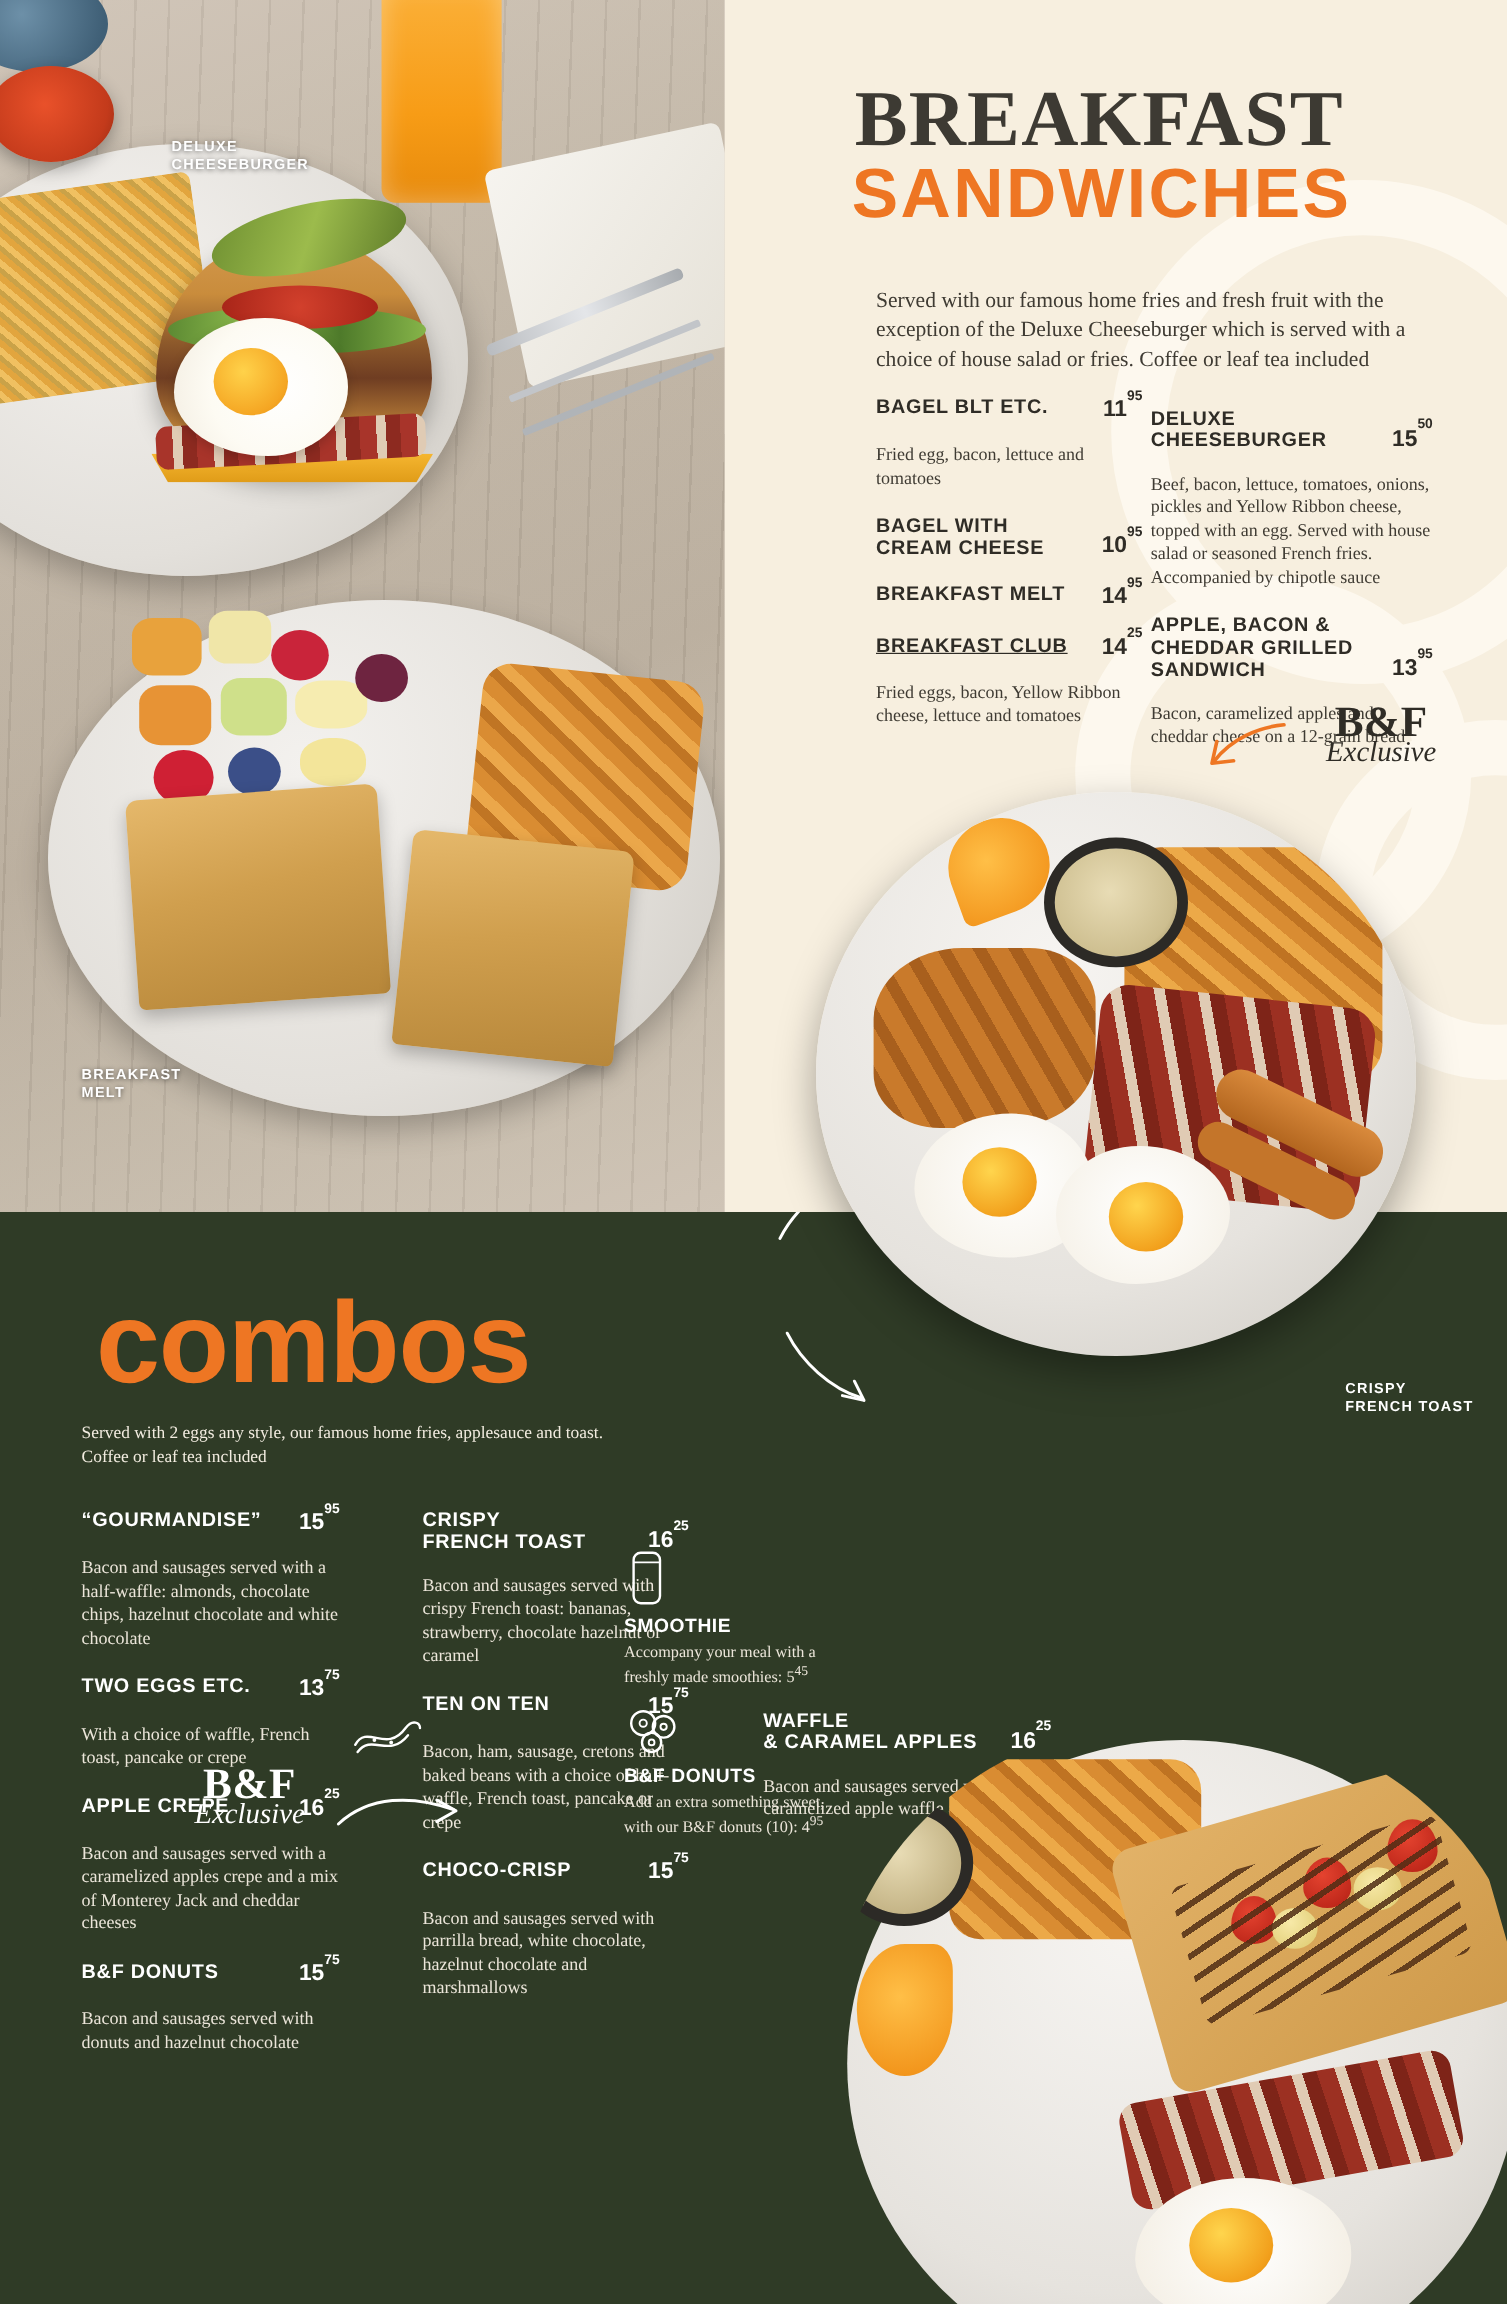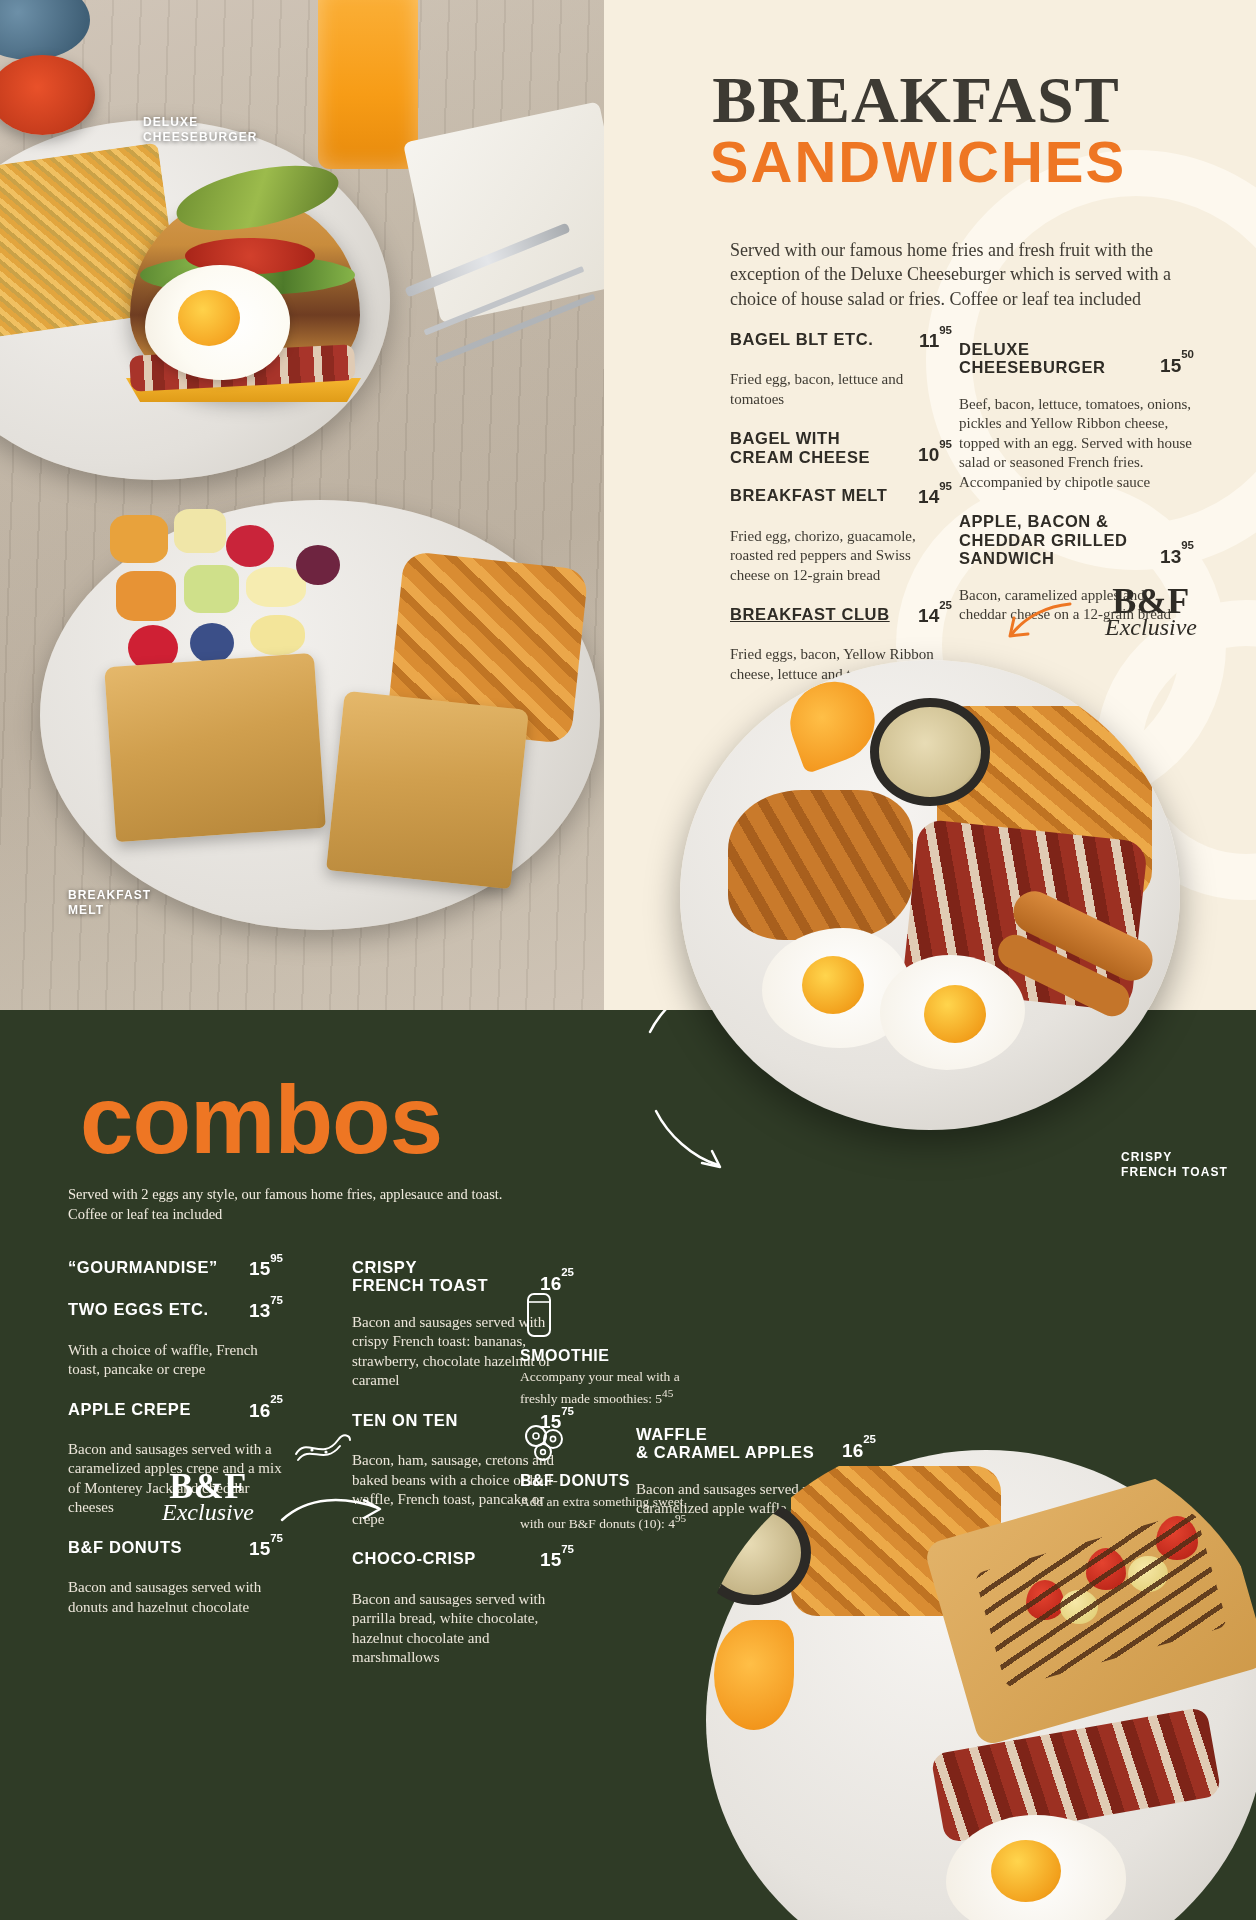--- a/index.html
+++ b/index.html
@@ -505,21 +505,20 @@
           <div class="price"><span>10</span><sup>95</sup></div>
         </div>
         <div class="item-desc"></div>
       </div>
 
       <div class="item">
         <div class="item-head">
           <div class="item-name" style="white-space:pre-line;">BREAKFAST MELT</div>
           <div class="price"><span>14</span><sup>95</sup></div>
         </div>
-        <div class="item-desc">Fried egg, chorizo, guacamole, roasted red peppers and Swiss cheese on 12-grain bread</div>
       </div>
 
       <div class="item">
         <div class="item-head">
           <div class="item-name" style="white-space:pre-line;text-decoration:underline;">BREAKFAST CLUB</div>
           <div class="price"><span>14</span><sup>25</sup></div>
         </div>
         <div class="item-desc">Fried eggs, bacon, Yellow Ribbon cheese, lettuce and tomatoes</div>
       </div>
 
@@ -576,20 +575,21 @@
 
   <div class="title-combos">combos</div>
   <div class="combos-note">Served with 2 eggs any style, our famous home fries, applesauce and toast. Coffee or leaf tea included</div>
 
   <div class="dark-col dc-1">
     <div class="item">
       <div class="item-head">
         <div class="item-name" style="white-space:pre-line;">“GOURMANDISE”</div>
         <div class="price"><span>15</span><sup>95</sup></div>
       </div>
+      <div class="item-desc">Bacon and sausages served with a half-waffle: almonds, chocolate chips, hazelnut chocolate and white chocolate</div>
     </div>
     <div class="item">
       <div class="item-head">
         <div class="item-name" style="white-space:pre-line;">TWO EGGS ETC.</div>
         <div class="price"><span>13</span><sup>75</sup></div>
       </div>
       <div class="item-desc">With a choice of waffle, French toast, pancake or crepe</div>
     </div>
     <div class="item">
       <div class="item-head">

